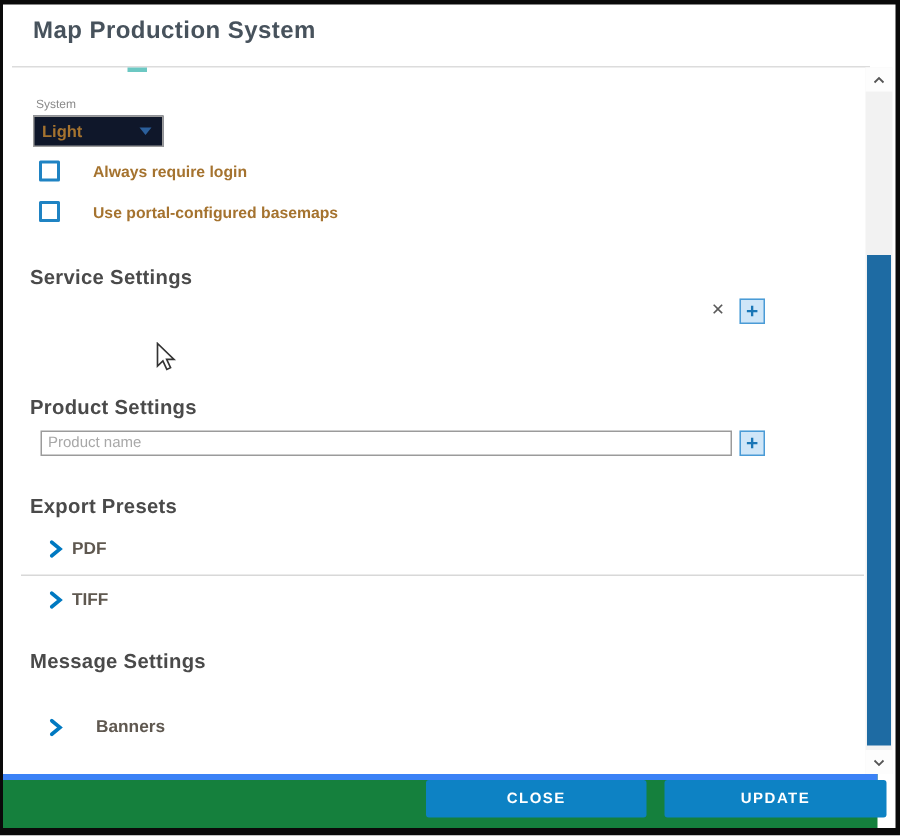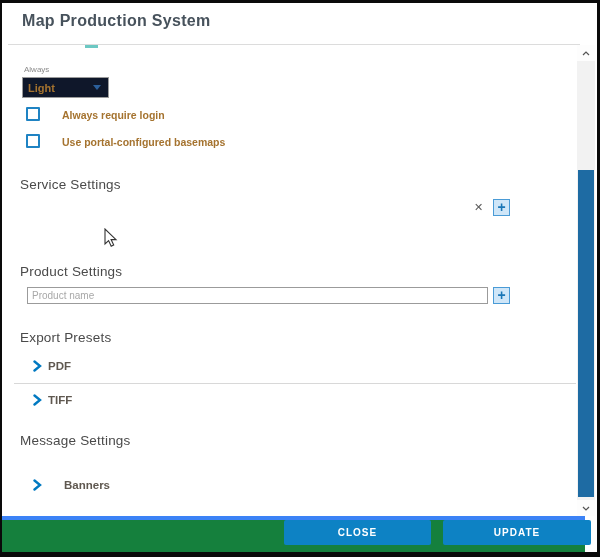--- a/index.html
+++ b/index.html
@@ -14,21 +14,21 @@
   .theme-label { position:absolute; left:22px; top:62px; font-size:8px; color:#8a8a8a; }
   .select { position:absolute; left:20px; top:74px; width:87px; height:21px; border:1px solid #9b9b9b; background:#0f172a;
             display:flex; align-items:center; justify-content:space-between; padding:0 7px 0 5px; cursor:pointer; }
   .select-value { font-size:11px; font-weight:600; color:#a5732f; }
   .caret-down { width:0; height:0; border-left:4px solid transparent; border-right:4px solid transparent; border-top:5px solid #2b5f9b; }
 
   .check-row { position:absolute; left:24px; display:flex; align-items:center; }
   .checkbox { width:14px; height:14px; border:2px solid #1f83c3; background:#fff; border-radius:1px; cursor:pointer; flex:none; }
   .check-label { margin-left:22px; font-size:10.5px; font-weight:600; color:#a5732f; padding-top:1px; }
 
-  .section-heading { position:absolute; left:18px; font-size:13.5px; font-weight:400; color:#4a4a4a; letter-spacing:.2px; }
+  .section-heading { position:absolute; left:18px; font-size:13.5px; font-weight:700; color:#4a4a4a; letter-spacing:.2px; }
 
   .text-input { position:absolute; left:25px; width:461px; height:17px; border:1px solid #9b9b9b; background:#fff;
                 font-family:"Liberation Sans", sans-serif; font-size:10px; color:#555; padding:0 20px 0 4px; }
   .text-input::placeholder { color:#a8a8a8; opacity:1; }
   .clear-x { position:absolute; font-size:11px; color:#5a5a5a; cursor:pointer; line-height:1; }
   .add-btn { position:absolute; left:491px; width:17px; height:17px; background:#cfe6f8; border:1px solid #4a9bd6;
              color:#1a76b6; font-size:14px; font-weight:700; line-height:14px; text-align:center; cursor:pointer; }
 
   .expand-row { position:absolute; left:31px; display:flex; align-items:center; cursor:pointer; }
   .expand-row .chev { flex:none; margin-right:6px; display:block; }
@@ -51,21 +51,21 @@
 </head>
 <body>
 
 <div class="frame">
   <div class="dialog">
 
     <div class="title">Map Production System</div>
     <div class="header-divider"></div>
     <div class="teal-sliver"></div>
 
-    <div class="theme-label">Always</div>
+    <div class="theme-label">System</div>
     <div class="select">
       <span class="select-value">Light</span>
       <span class="caret-down"></span>
     </div>
 
     <div class="check-row" style="top:104px;">
       <span class="checkbox"></span>
       <span class="check-label">Always require login</span>
     </div>
     <div class="check-row" style="top:131px;">

